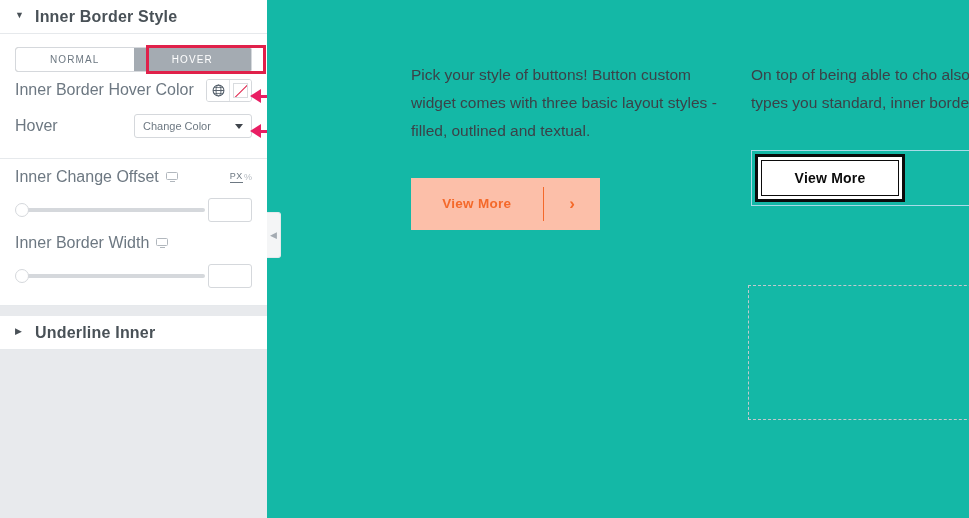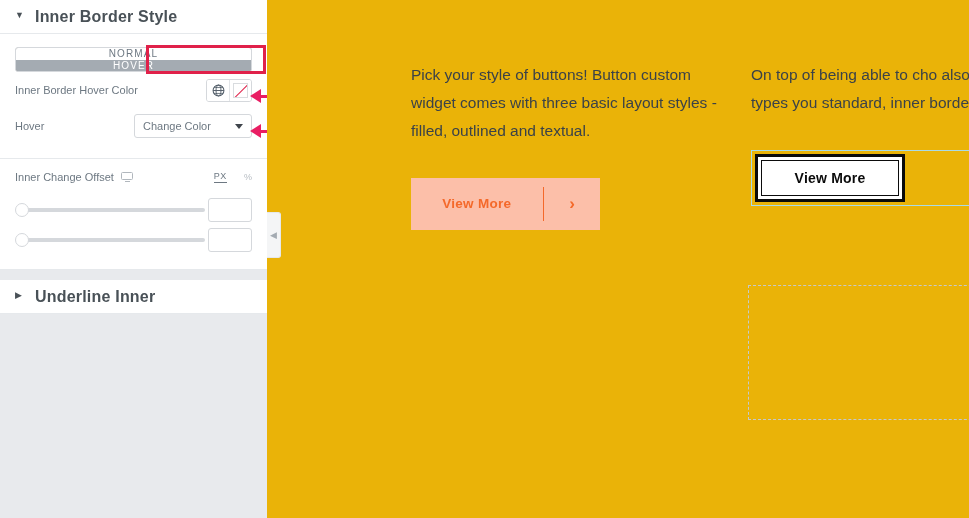--- a/index.html
+++ b/index.html
@@ -39,39 +39,39 @@
 
   .controls{
     background:#fff;padding:0 15px 14px 15px;box-sizing:border-box;
     border-bottom:1px solid #e6e9ec;
   }
 
   
   .tabwrap{position:relative;padding-top:13px;}
   .tabs{
     display:flex;height:25px;border:1px solid #d5d8dc;border-radius:3px;
-    overflow:hidden;background:#a3a3a3;box-sizing:border-box;flex-direction:column;
+    overflow:hidden;background:#a3a3a3;box-sizing:border-box;
   }
   .tab{
     flex:1;display:flex;align-items:center;justify-content:center;
     font-size:10px;letter-spacing:1.1px;color:#6d7882;
     background:#fff;cursor:pointer;user-select:none;
   }
   .tab.active{background:#a4abb2;color:#ffffff;}
   .tab-annot{
     position:absolute;left:131px;top:11px;width:120px;height:29px;
     border:3px solid #e0214a;box-sizing:border-box;pointer-events:none;
   }
 
   .row{
     display:flex;align-items:center;justify-content:space-between;
     height:36px;
   }
   .row-label{
-    font-size:11px;color:#6d7882;display:flex;align-items:center;gap:7px;
+    font-size:16px;color:#6d7882;display:flex;align-items:center;gap:7px;
   }
   .mon-icon{display:inline-block;width:12px;height:11px;position:relative;opacity:.85;}
   .mon-icon i{
     position:absolute;left:0;top:0;width:12px;height:8px;
     border:1.4px solid #a4abb2;border-radius:1.5px;box-sizing:border-box;display:block;
   }
   .mon-icon i:after{
     content:"";position:absolute;left:3px;top:8.2px;width:5px;height:1.6px;background:#a4abb2;
   }
 
@@ -118,40 +118,40 @@
   .slider{position:relative;width:190px;height:14px;display:flex;align-items:center;}
   .strack{position:absolute;left:6px;right:0;height:4px;background:#d5d8dc;border-radius:2px;}
   .sknob{
     position:absolute;left:0;top:0;width:14px;height:14px;border-radius:50%;
     background:#fff;border:1px solid #d5d8dc;box-sizing:border-box;cursor:pointer;
   }
   .numbox{
     width:44px;height:24px;border:1px solid #d5d8dc;border-radius:3px;background:#fff;
     box-sizing:border-box;
   }
-  .units{display:flex;align-items:center;gap:17px;}
+  .units{display:flex;align-items:center;gap:1px;}
   .unit-px{
     font-size:9px;color:#6d7882;letter-spacing:.6px;
     border-bottom:1px solid #6d7882;line-height:11px;cursor:pointer;
   }
   .unit-pct{font-size:9px;color:#b6bcc2;cursor:pointer;}
 
   .spacer-gray{height:10px;background:#e8eaed;}
 
   
   .collapse{
     position:absolute;left:267px;top:212px;width:14px;height:46px;
     background:#f4f5f6;border:1px solid #e6e9ec;border-left:none;
     border-radius:0 3px 3px 0;display:flex;align-items:center;justify-content:center;
     cursor:pointer;box-sizing:border-box;z-index:5;
   }
   .collapse span{font-size:9px;color:#a4abb2;line-height:1;}
 
   
-  .canvas{flex:1;position:relative;background:#eab308;overflow:hidden;}
+  .canvas{flex:1;position:relative;background:#14b8a6;overflow:hidden;}
 
   .cols{display:flex;position:absolute;left:144px;top:45px;}
   .col{width:340px;}
   .col2{width:330px;position:relative;}
 
   .para{
     font-size:15.5px;line-height:28px;color:#3b4248;
     width:316px;
   }
   .col2 .para{width:330px;}
@@ -265,20 +265,28 @@
           </div>
         </div>
         <div class="slider-row">
           <div class="slider">
             <div class="strack"></div>
             <div class="sknob"></div>
           </div>
           <div class="numbox"></div>
         </div>
 
+        <div class="row">
+          <div class="row-label">
+            <span>Inner Border Width</span>
+            <span class="mon-icon">
+                <i></i>
+              </span>
+          </div>
+        </div>
         <div class="slider-row">
           <div class="slider">
             <div class="strack"></div>
             <div class="sknob"></div>
           </div>
           <div class="numbox"></div>
         </div>
       </div>
 
       <div class="spacer-gray"></div>

